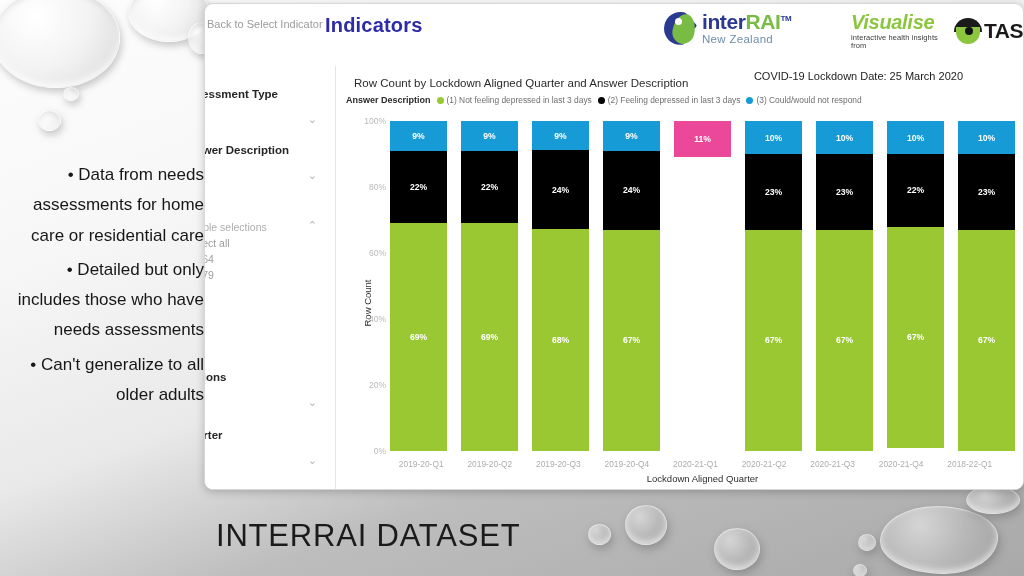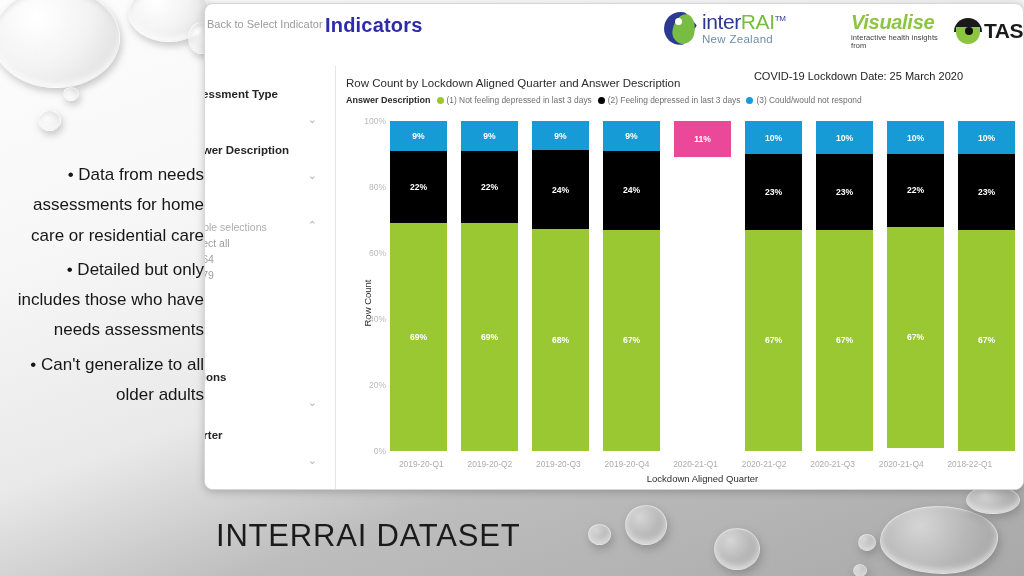--- a/index.html
+++ b/index.html
@@ -61,21 +61,21 @@
     position:absolute; inset:0; border-radius:50%;
     background:#2b3990;
     clip-path:polygon(0 0,62% 0,100% 42%,58% 100%,0 100%);
   }
   .rai-mark .leaf-g {
     position:absolute; left:9px; top:2px; width:22px; height:30px; border-radius:50% 50% 50% 50%/60% 60% 40% 40%;
     background:#78bc43; transform:rotate(12deg);
   }
   .rai-mark .dot-w { position:absolute; left:11px; top:6px; width:7px; height:7px; border-radius:50%; background:#fff; }
   .rai-text { line-height:1; }
-  .rai-top { font-size:21px; font-weight:normal; letter-spacing:-.4px; }
+  .rai-top { font-size:21px; font-weight:bold; letter-spacing:-.4px; }
   .rai-top .inter { color:#2b3990; }
   .rai-top .rai { color:#78bc43; }
   .rai-tm { font-size:8px; vertical-align:super; color:#2b3990; }
   .rai-sub { font-size:11.5px; color:#6d8fa8; margin-top:2px; letter-spacing:.3px; }
 
   
   .logo-tas {
     position:absolute; left:646px; top:8px; display:flex; align-items:center; gap:4px;
   }
   .vis-txt { line-height:1; }
@@ -101,40 +101,40 @@
   .flt { position:absolute; left:-24px; width:148px; }
   .flt-lbl { font-size:11.5px; color:#252525; font-weight:600; }
   .flt-val { font-size:10.5px; color:#adadad; margin-top:16px; }
   .chev {
     position:absolute; right:12px; font-size:11px; color:#b4b4b4; line-height:1;
   }
   .opt { font-size:10.5px; color:#9d9d9d; margin-top:4px; padding-left:6px; }
 
   
   .chart-panel { position:absolute; left:131px; top:62px; right:0; bottom:0; background:#fff; padding:6px 10px 0 6px; }
-  .ch-title { font-size:11.5px; color:#2b2b2b; margin:5px 0 0 4px; }
+  .ch-title { font-size:11.5px; color:#2b2b2b; margin:5px 0 0 12px; }
   .ch-covid {
     position:absolute; right:60px; top:4px; font-size:11px; font-weight:normal; color:#1c1c1c;
   }
   .legend { display:flex; align-items:center; gap:6px; margin:6px 0 0 4px; flex-wrap:nowrap; }
   .lg-h { font-size:9px; font-weight:bold; color:#2a2a2a; }
   .lg-it { display:flex; align-items:center; gap:3px; font-size:8.4px; color:#6f6f6f; white-space:nowrap; }
   .lg-dot { width:7px; height:7px; border-radius:50%; display:inline-block; }
 
   .plot-wrap { position:absolute; left:6px; right:8px; top:55px; bottom:4px; }
   .ylab {
     position:absolute; left:2px; top:50%; transform:translateY(-50%) rotate(-90deg);
     font-size:9.5px; color:#2e2e2e; white-space:nowrap; transform-origin:center;
   }
   .yticks { position:absolute; left:14px; top:0; width:30px; bottom:34px; }
   .ytick { position:absolute; right:0; font-size:8.5px; color:#b9b9b9; transform:translateY(-50%); }
   .plot { position:absolute; left:48px; right:0; top:0; bottom:34px; display:flex; gap:14px; align-items:flex-end; }
   .bar { flex:1; height:100%; display:flex; flex-direction:column; }
   .seg { display:flex; align-items:center; justify-content:center; font-size:8.6px; font-weight:bold; color:#fff; }
-  .xticks { position:absolute; left:48px; right:14px; bottom:16px; display:flex; gap:6px; }
+  .xticks { position:absolute; left:48px; right:14px; bottom:16px; display:flex; gap:6px;justify-content:flex-end; }
   .xtick { flex:1; text-align:center; font-size:8.4px; color:#adadad; }
   .xlab { position:absolute; left:48px; right:0; bottom:1px; text-align:center; font-size:9.5px; color:#2e2e2e; }
 </style>
 </head>
 <body>
 
 <div class="bubbles">
   <div class="bub" style="left:-8px;top:-12px;width:128px;height:100px;"></div>
   <div class="bub" style="left:128px;top:-16px;width:82px;height:58px;"></div>
   <div class="bub" style="left:188px;top:22px;width:26px;height:32px;"></div>

